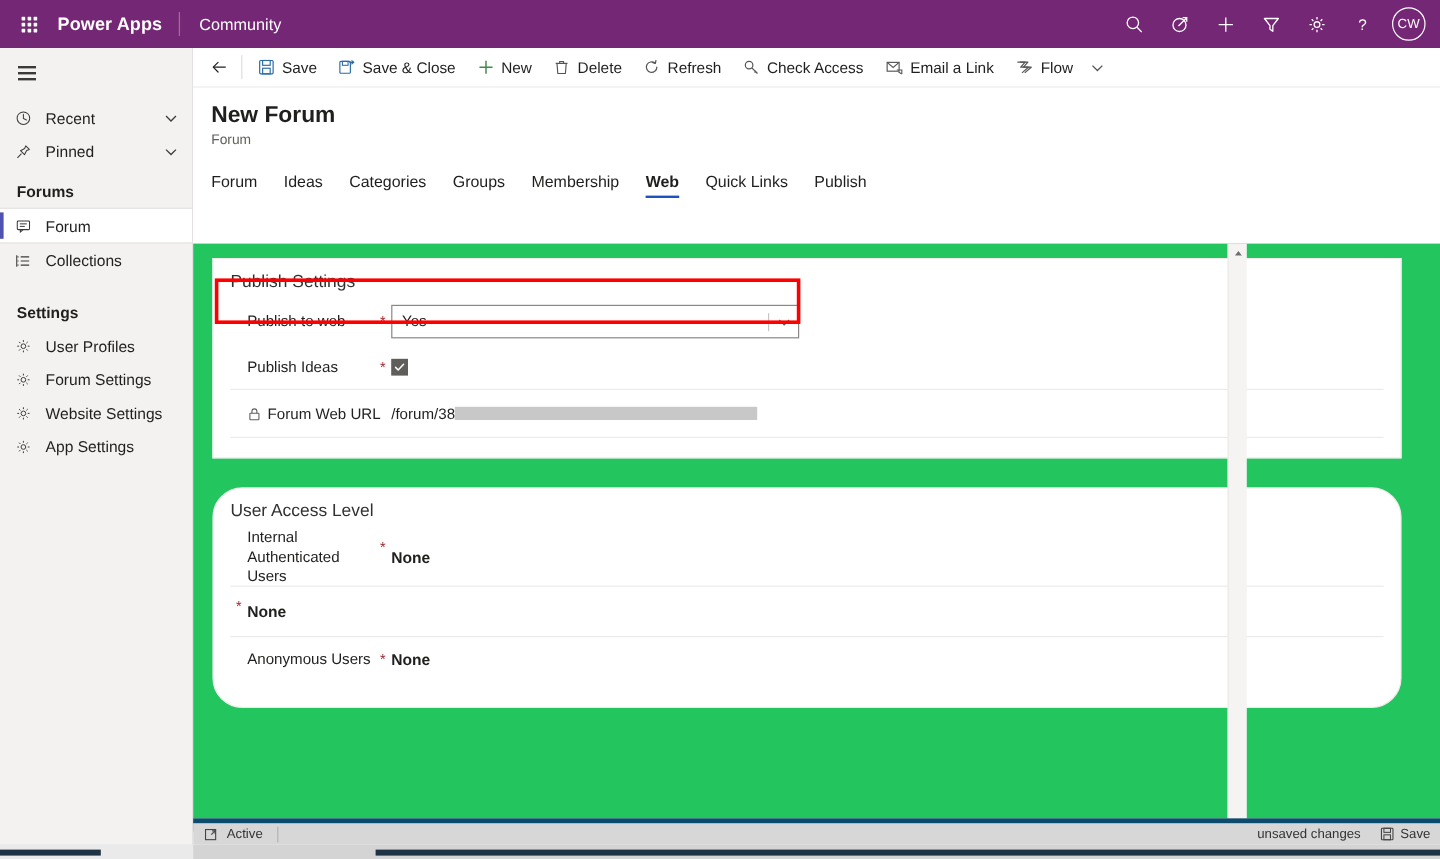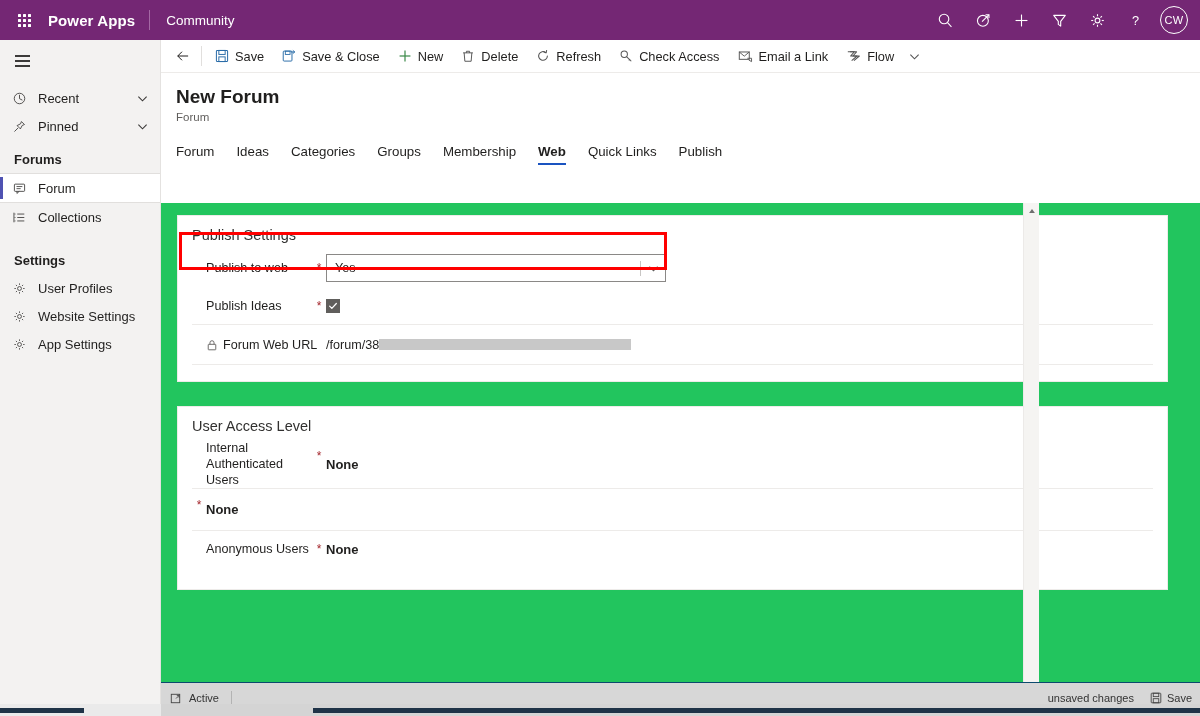--- a/index.html
+++ b/index.html
@@ -247,23 +247,23 @@
     display: flex; align-items: center; justify-content: center;
     cursor: pointer;
   }
   .vsarrow.bottom { position: absolute; bottom: 0; left: 0; }
 
   
   .footer {
     position: absolute; bottom: 12px; left: 161px;
     width: 1039px; height: 22px;
     background: #d7d7d7;
-    display: flex; align-items: flex-end;
+    display: flex; align-items: center;
     font-size: 11px; color: #333333;
-    border-top: 1px solid #0c4a6e;
+    border-top: 4px solid #0c4a6e;
   }
   .fexpand { width: 28px; display: flex; align-items: center; justify-content: center; cursor: pointer; }
   .fstatus { padding-right: 12px; }
   .fsep { width: 1px; height: 13px; background: #b3b3b3; }
   .fright { margin-left: auto; display: flex; align-items: center; padding-right: 8px; }
   .funsaved { padding-right: 16px; }
   .fsave { display: flex; align-items: center; cursor: pointer; }
   .fsave .si { margin-right: 5px; display: flex; align-items: center; }
 
   
@@ -433,20 +433,38 @@
                 <line x1="5.2" y1="5.2" x2="6.7" y2="6.7"></line>
                 <line x1="13.3" y1="13.3" x2="14.8" y2="14.8"></line>
                 <line x1="14.8" y1="5.2" x2="13.3" y2="6.7"></line>
                 <line x1="6.7" y1="13.3" x2="5.2" y2="14.8"></line>
               </g>
             </svg>
         </span>
         <span class="nlabel">User Profiles</span>
       </div>
 
+      <div class="navitem">
+        <span class="nicon">
+          <svg width="15" height="15" viewBox="0 0 20 20">
+              <circle cx="10" cy="10" r="2.6" fill="none" stroke="#3b3a39" stroke-width="1.1"></circle>
+              <g stroke="#3b3a39" stroke-width="1.1">
+                <line x1="10" y1="3.2" x2="10" y2="5.2"></line>
+                <line x1="10" y1="14.8" x2="10" y2="16.8"></line>
+                <line x1="3.2" y1="10" x2="5.2" y2="10"></line>
+                <line x1="14.8" y1="10" x2="16.8" y2="10"></line>
+                <line x1="5.2" y1="5.2" x2="6.7" y2="6.7"></line>
+                <line x1="13.3" y1="13.3" x2="14.8" y2="14.8"></line>
+                <line x1="14.8" y1="5.2" x2="13.3" y2="6.7"></line>
+                <line x1="6.7" y1="13.3" x2="5.2" y2="14.8"></line>
+              </g>
+            </svg>
+        </span>
+        <span class="nlabel">Forum Settings</span>
+      </div>
 
       <div class="navitem">
         <span class="nicon">
           <svg width="15" height="15" viewBox="0 0 20 20">
               <circle cx="10" cy="10" r="2.6" fill="none" stroke="#3b3a39" stroke-width="1.1"></circle>
               <g stroke="#3b3a39" stroke-width="1.1">
                 <line x1="10" y1="3.2" x2="10" y2="5.2"></line>
                 <line x1="10" y1="14.8" x2="10" y2="16.8"></line>
                 <line x1="3.2" y1="10" x2="5.2" y2="10"></line>
                 <line x1="14.8" y1="10" x2="16.8" y2="10"></line>
@@ -648,21 +666,21 @@
                 <span>/forum/38</span>
                   <span class="redact"></span>
               </div>
             </div>
 
           </div>
 
           <div class="redbox" style="left:18px; top:29px; width:488px; height:38px;"></div>
         </div>
 
-        <div class="card" style="margin-top:24px;">
+        <div class="card" style="margin-top:24px;border-radius:25px;">
           <div class="cardtitle">User Access Level</div>
           <div class="cardbody" style="padding-bottom:22px;">
 
             <div class="frow sep" style="min-height:42px;">
               <div class="flabel two">Internal Authenticated Users</div>
               <div class="freq">*</div>
               <div class="fval bold">None</div>
             </div>
 
             <div class="frow sep" style="min-height:42px;">

